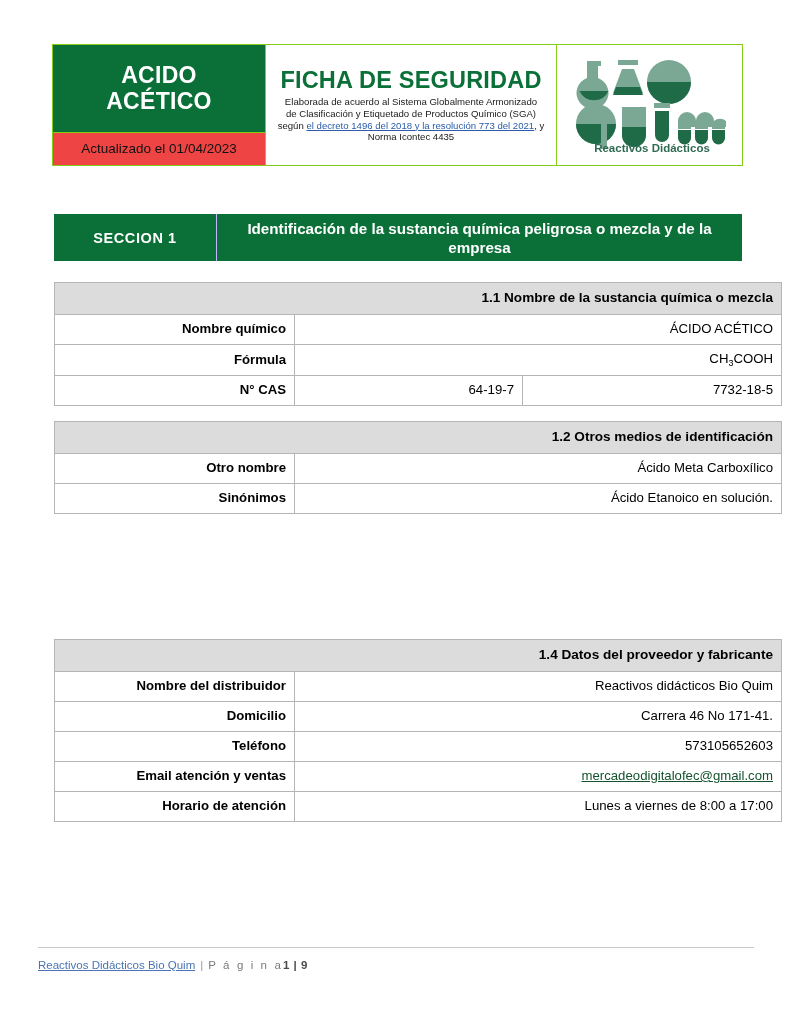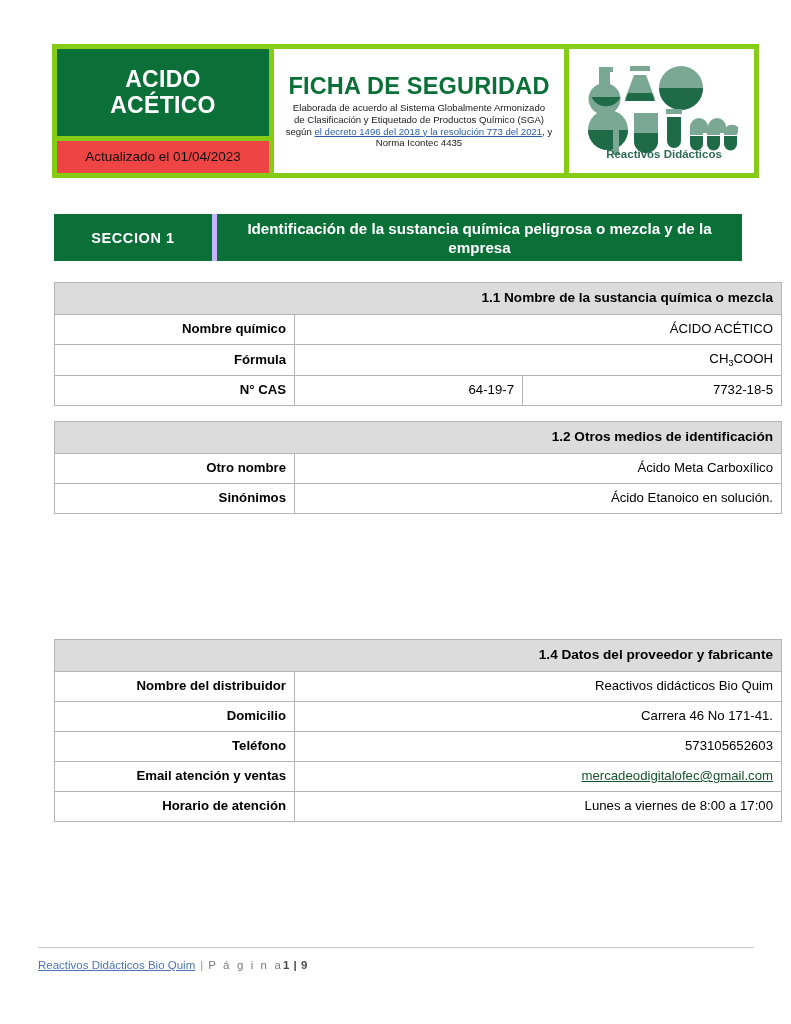--- a/index.html
+++ b/index.html
@@ -26,21 +26,21 @@
   
   .header-table {
     position: absolute;
     left: 52px;
     top: 44px;
     width: 687px;
     border-collapse: collapse;
     table-layout: fixed;
   }
   .header-table td {
-    border: 5px solid #84cc16;
+    border: 1px solid #84cc16;
     vertical-align: middle;
     padding: 0;
   }
   .hcell-left   { width: 212px; }
   .hcell-mid    { width: 290px; }
   .hcell-right  { width: 185px; }
 
   .title-green-box {
     background: #0a7038;
     color: #ffffff;
@@ -103,21 +103,21 @@
   .section-bar .sec-label {
     width: 163px;
     flex: 0 0 163px;
     display: flex;
     align-items: center;
     justify-content: center;
     color: #ffffff;
     font-weight: bold;
     font-size: 14.5px;
     letter-spacing: 0.6px;
-    border-right: 5px solid #c4b5fd;
+    border-right: 1px solid #c4b5fd;
     box-sizing: border-box;
   }
   .section-bar .sec-title {
     flex: 1 1 auto;
     display: flex;
     align-items: center;
     justify-content: center;
     text-align: center;
     color: #ffffff;
     font-weight: bold;

